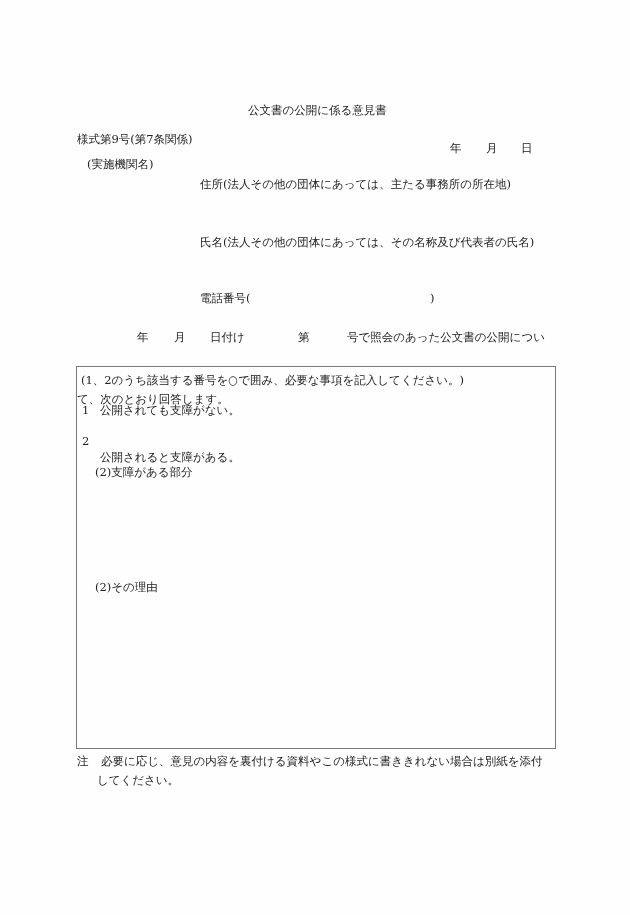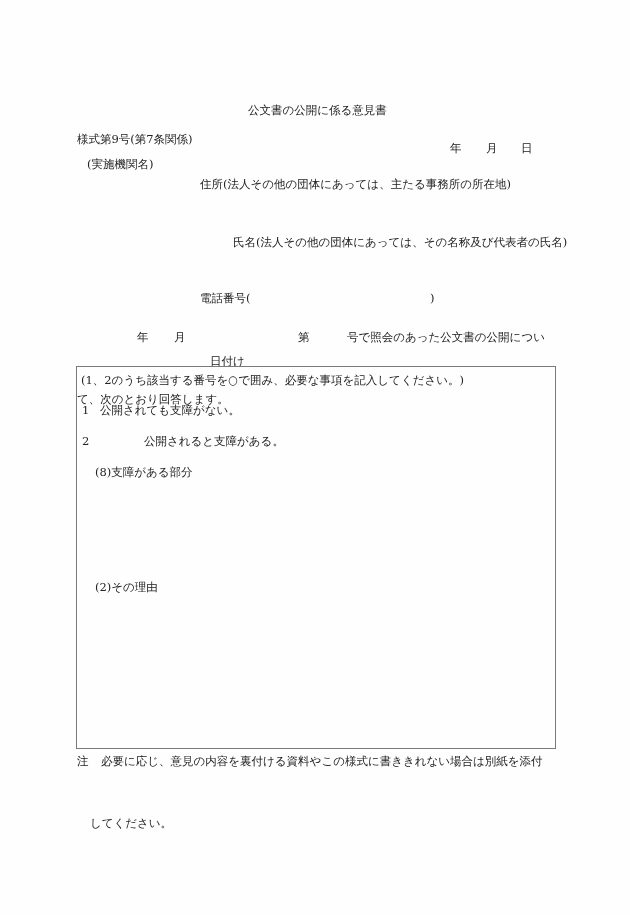--- a/index.html
+++ b/index.html
@@ -39,53 +39,53 @@
   <div>
     <span class="abs" style="left:450px; top:143px;">年</span>
     <span class="abs" style="left:486px; top:143px;">月</span>
     <span class="abs" style="left:521px; top:143px;">日</span>
   </div>
 
   <div class="abs" style="left:87px; top:159px;">(実施機関名)</div>
 
   <div class="abs" style="left:200px; top:179px;">住所(法人その他の団体にあっては、主たる事務所の所在地)</div>
 
-  <div class="abs" style="left:200px; top:237px;margin-left:33px;">氏名(法人その他の団体にあっては、その名称及び代表者の氏名)</div>
+  <div class="abs" style="left:200px; top:237px;">氏名(法人その他の団体にあっては、その名称及び代表者の氏名)</div>
 
   <div>
     <span class="abs" style="left:200px; top:293px;text-align:center;">電話番号(</span>
     <span class="abs" style="left:430px; top:293px;">)</span>
   </div>
 
   <div>
     <span class="abs" style="left:137px; top:332px;">年</span>
     <span class="abs" style="left:174px; top:332px;">月</span>
-    <span class="abs" style="left:210px; top:332px;margin-top:24px;">日付け</span>
+    <span class="abs" style="left:210px; top:332px;">日付け</span>
     <span class="abs" style="left:298px; top:332px;">第</span>
     <span class="abs" style="left:347px; top:332px;">号で照会のあった公文書の公開につい</span>
     <span class="abs" style="left:77px; top:346px;margin-top:48px;">て、次のとおり回答します。</span>
   </div>
 
   <div class="box"></div>
 
   <div class="abs" style="left:81px; top:375px;">(1、2のうち該当する番号を○で囲み、必要な事項を記入してください。)</div>
 
   <div>
     <span class="abs" style="left:82px; top:405px;">1</span>
     <span class="abs" style="left:100px; top:405px;">公開されても支障がない。</span>
   </div>
 
   <div>
     <span class="abs" style="left:82px; top:436px;">2</span>
-    <span class="abs" style="left:100px; top:436px;margin-left:44px;">公開されると支障がある。</span>
+    <span class="abs" style="left:100px; top:452px;">公開されると支障がある。</span>
   </div>
 
-  <div class="abs" style="left:95px; top:467px;">(8)支障がある部分</div>
+  <div class="abs" style="left:95px; top:467px;">(2)支障がある部分</div>
 
   <div class="abs" style="left:95px; top:559px;margin-top:23px;">(2)その理由</div>
 
   <div>
     <span class="abs" style="left:77px; top:756px;">注</span>
     <span class="abs" style="left:101px; top:756px;">必要に応じ、意見の内容を裏付ける資料やこの様式に書ききれない場合は別紙を添付</span>
-    <span class="abs" style="left:90px; top:775px;margin-top:43px;">してください。</span>
+    <span class="abs" style="left:97px; top:775px;">してください。</span>
   </div>
 
 </div>
 
 </body></html>

